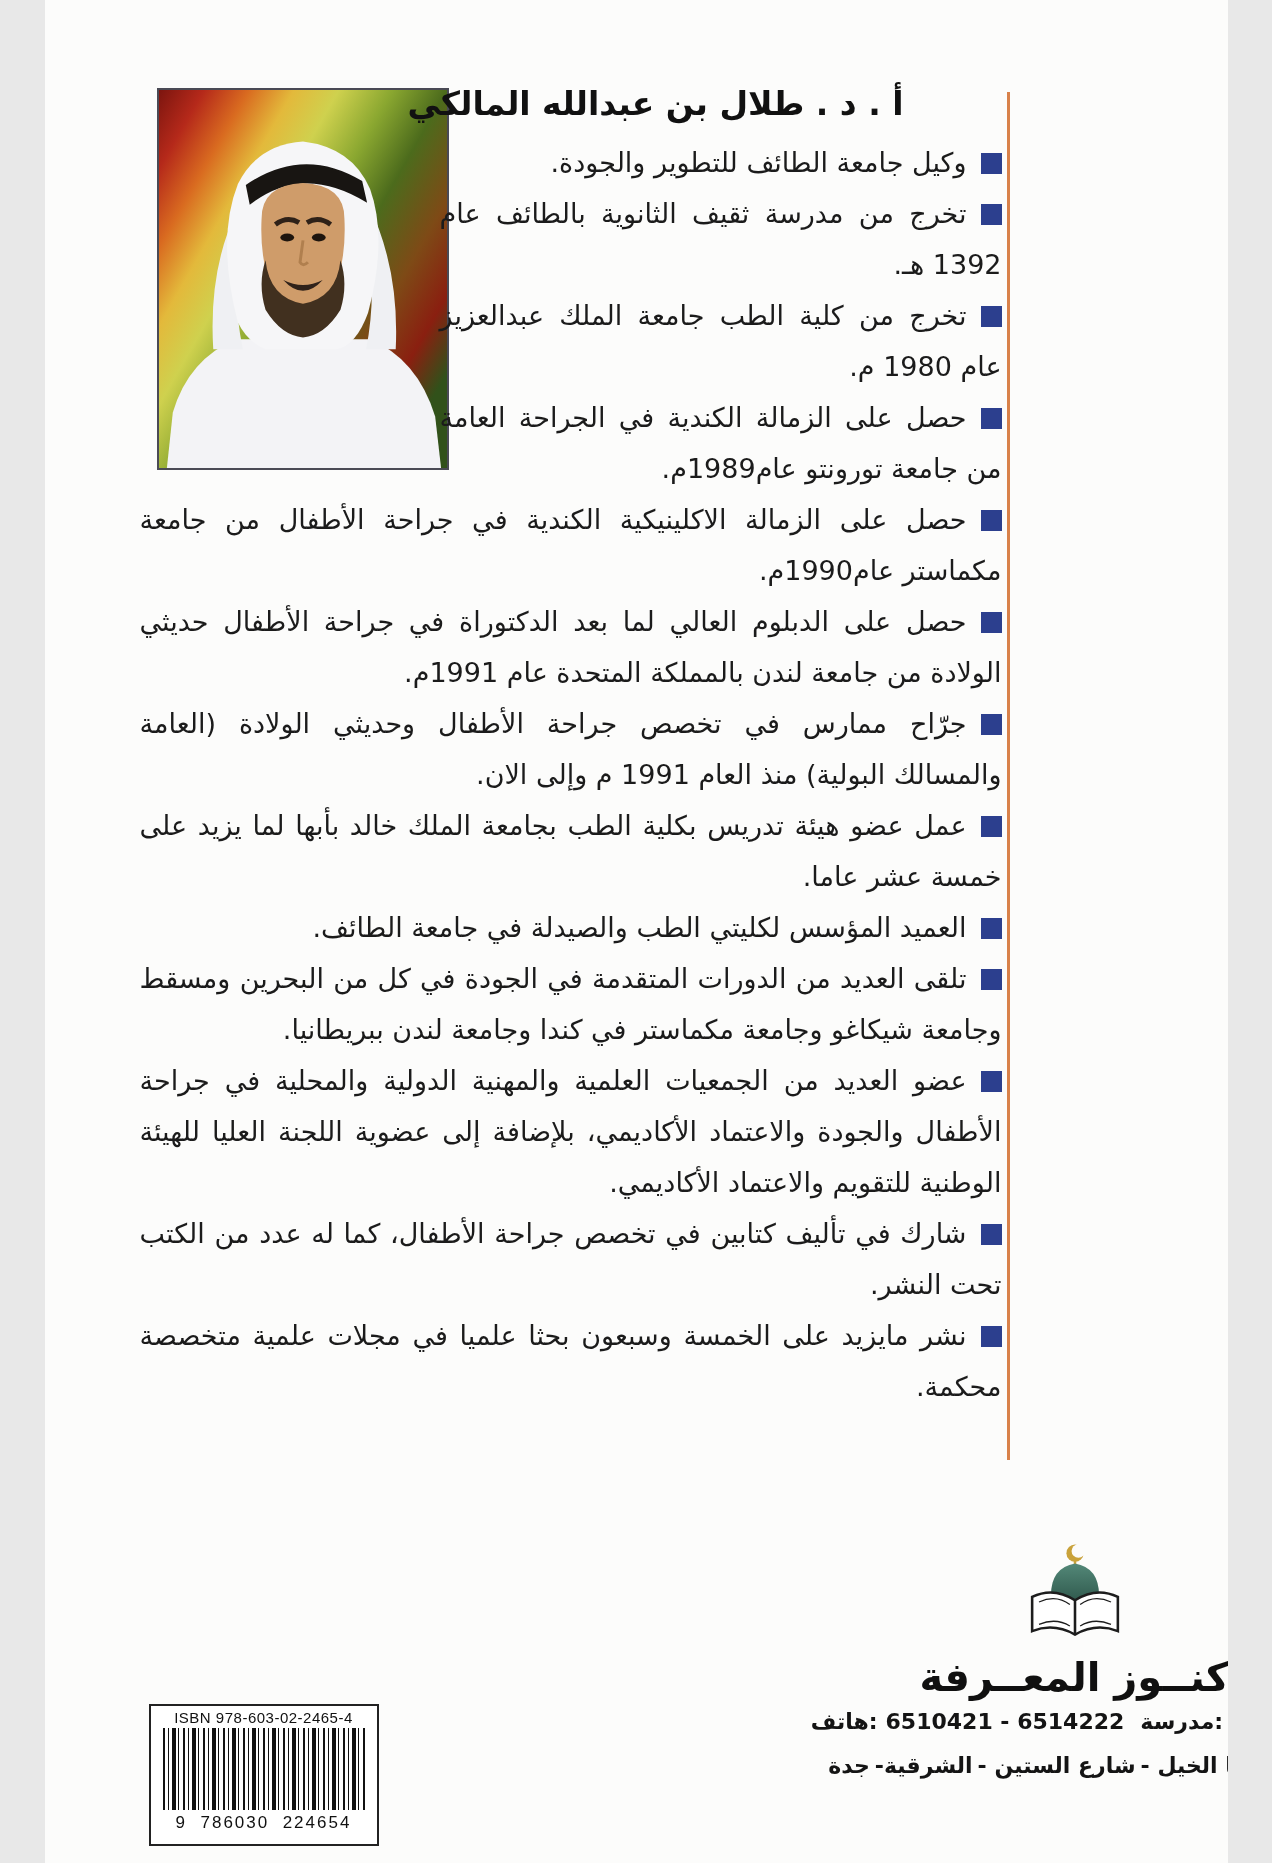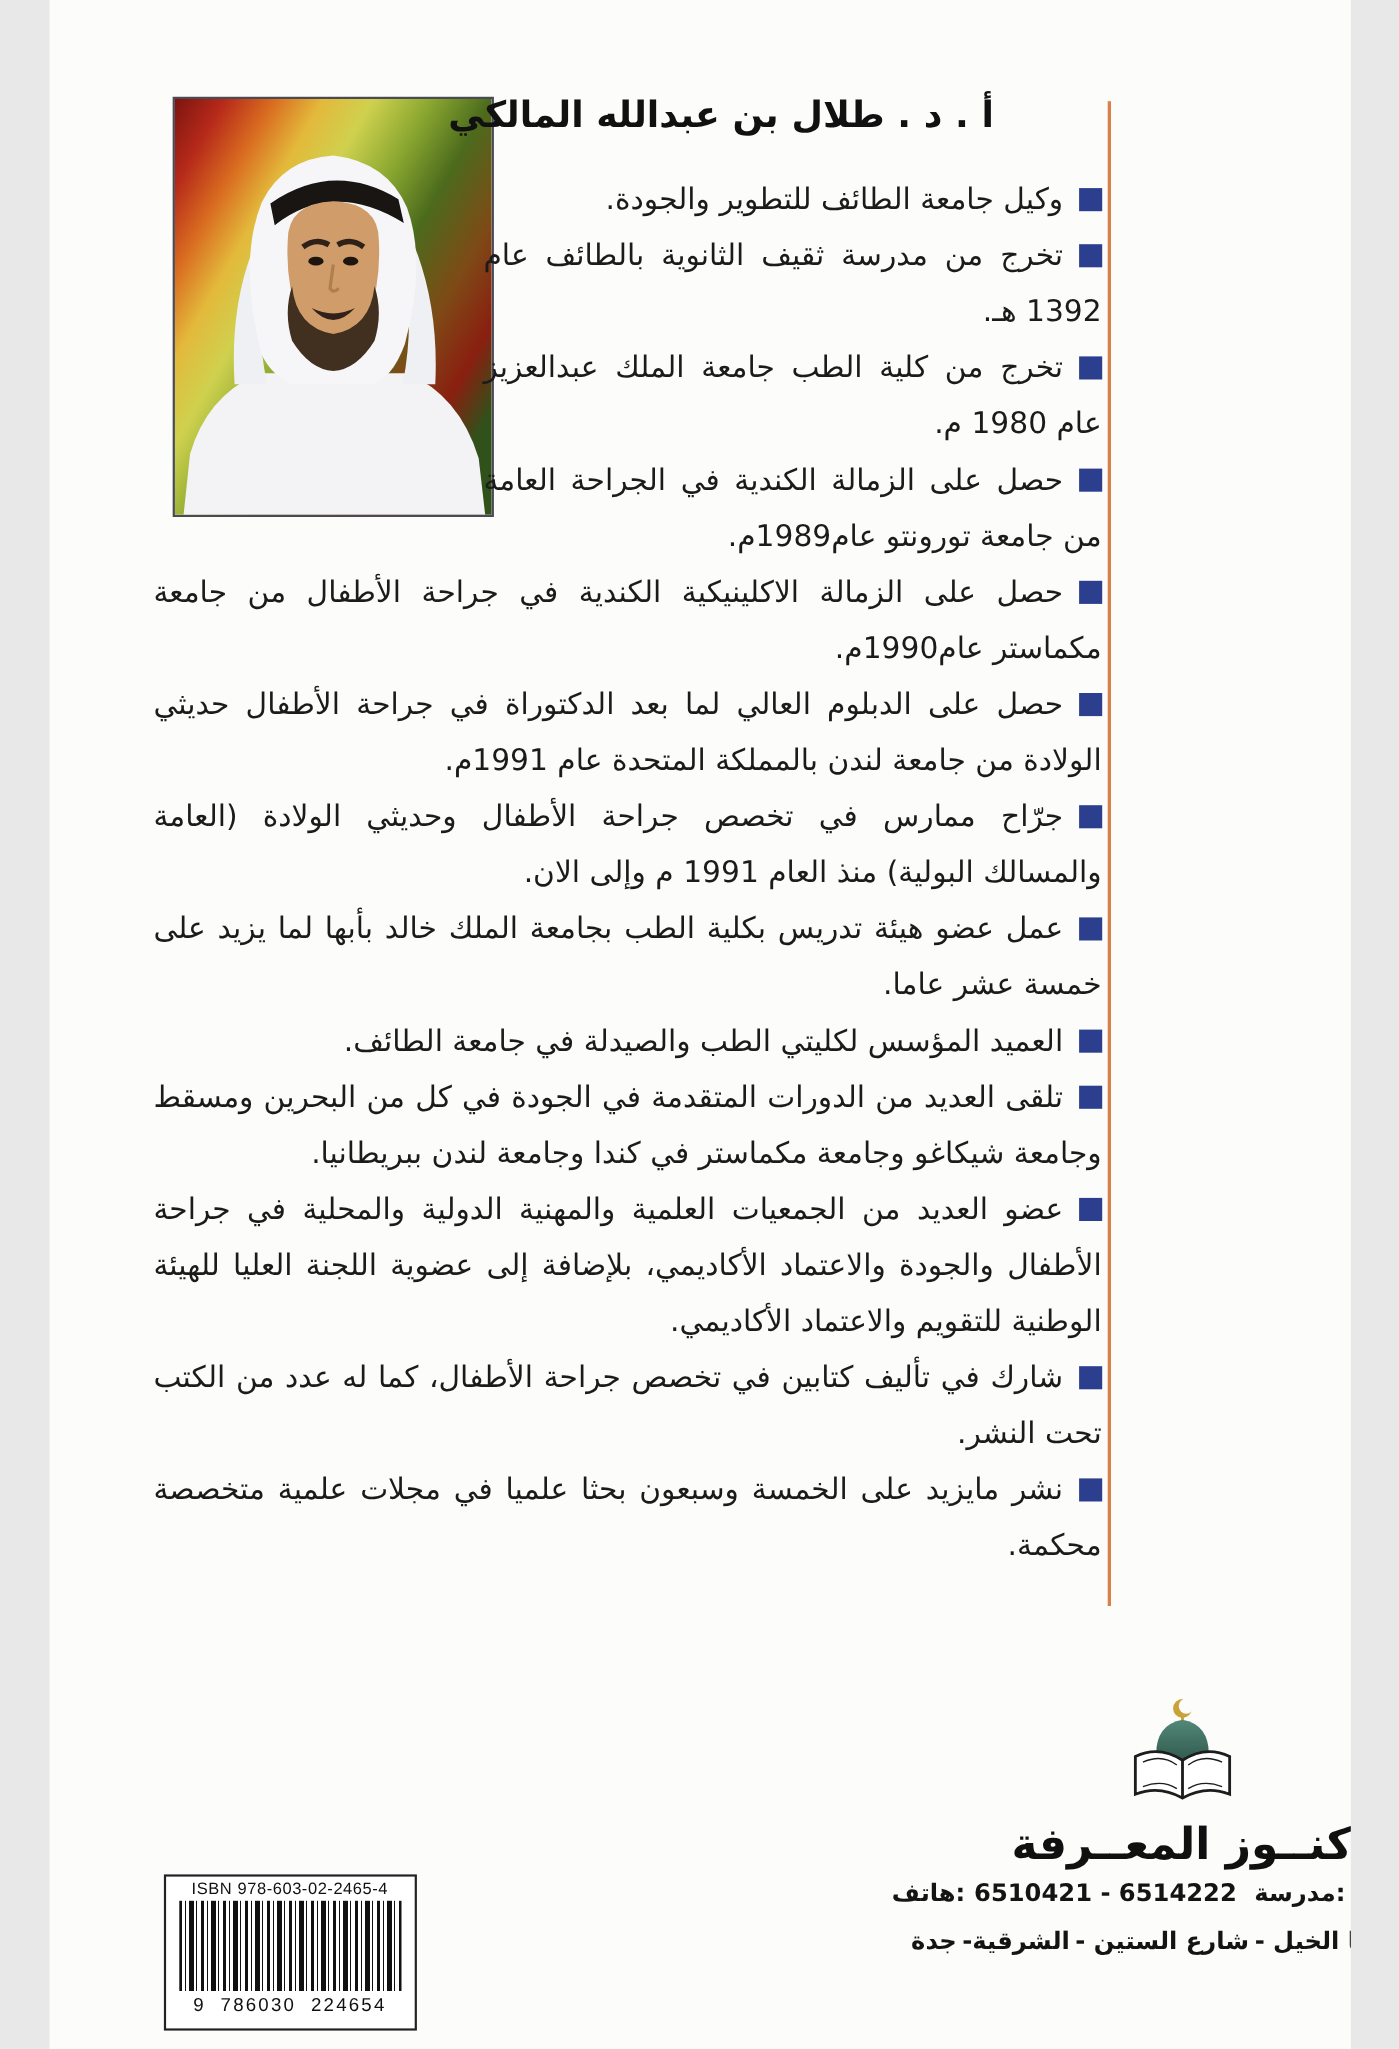--- a/index.html
+++ b/index.html
@@ -29,21 +29,21 @@
   }
   
   .author-name{
     position:absolute;top:84px;right:324px;
     font-size:33px;font-weight:bold;
     direction:rtl;white-space:nowrap;
     color:#111;
   }
   
   .bio{
-    position:absolute;left:95px;top:156px;width:862px;
+    position:absolute;left:95px;top:137px;width:862px;
     direction:rtl;
     font-size:27px;line-height:51px;
     text-align:justify;
   }
   .photo-spacer{float:left;width:300px;height:320px;}
   .bio-item{margin:0;}
   .bullet{
     display:inline-block;width:21px;height:21px;
     background:#2c3f8e;
     margin-left:14px;

